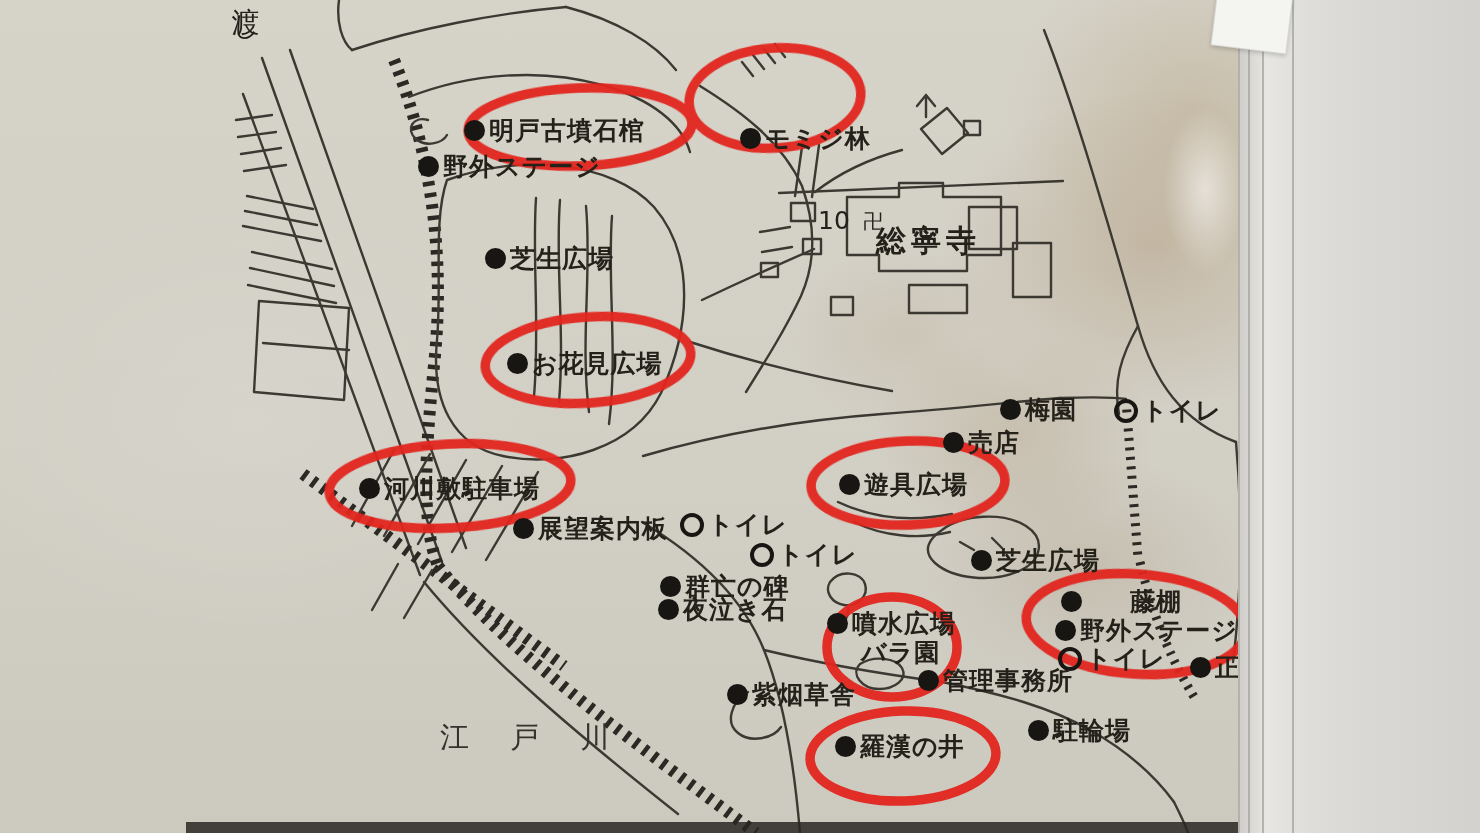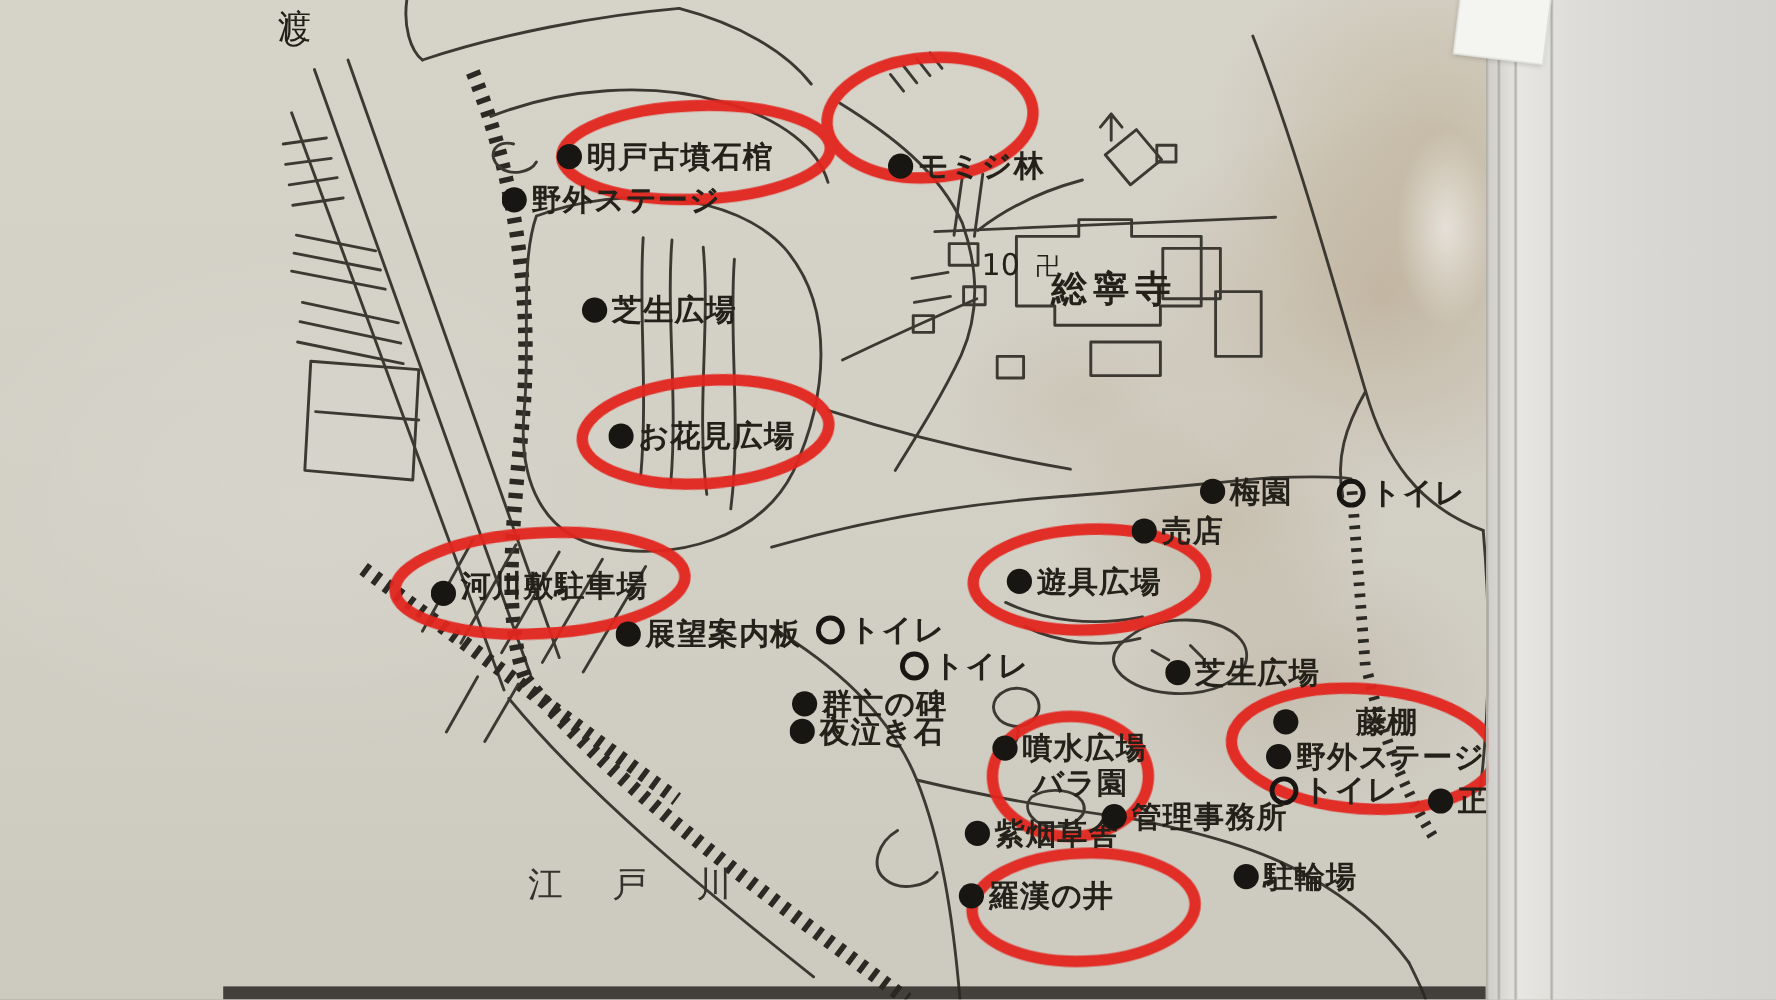--- a/index.html
+++ b/index.html
@@ -174,21 +174,21 @@
         <span>梅園</span>
       </div>
       <div class="label" style="left: 1114px; top: 394px;">
         <span class="ring"></span>
         <span>トイレ</span>
       </div>
       <div class="label" style="left: 943px; top: 426px;">
         <span class="dot"></span>
         <span>売店</span>
       </div>
-      <div class="label" style="left: 359px; top: 472px; align-items: flex-end;">
+      <div class="label" style="left: 359px; top: 472px;">
         <span class="dot"></span>
         <span>河川敷駐車場</span>
       </div>
       <div class="label" style="left: 513px; top: 512px;">
         <span class="dot"></span>
         <span>展望案内板</span>
       </div>
       <div class="label" style="left: 680px; top: 508px;">
         <span class="ring"></span>
         <span>トイレ</span>
@@ -233,29 +233,29 @@
         <span>トイレ</span>
       </div>
       <div class="label" style="left: 1190px; top: 651px;">
         <span class="dot"></span>
         <span>正</span>
       </div>
       <div class="label" style="left: 1028px; top: 674px; margin-top: 40px;">
         <span class="dot"></span>
         <span>駐輪場</span>
       </div>
-      <div class="label" style="left: 804px; top: 678px;">
+      <div class="label" style="left: 727px; top: 678px;">
         <span class="dot"></span>
         <span>紫烟草舎</span>
       </div>
       <div class="label" style="left: 918px; top: 664px; align-items: center;">
         <span class="dot"></span>
         <span>管理事務所</span>
       </div>
-      <div class="label" style="left: 799px; top: 730px;">
+      <div class="label" style="left: 835px; top: 730px;">
         <span class="dot"></span>
         <span>羅漢の井</span>
       </div>
       <div class="label river" style="left: 440px; top: 718px;">
         <span>江 戸 川</span>
       </div>
     </div>
 
   <div class="glare"></div>
 

